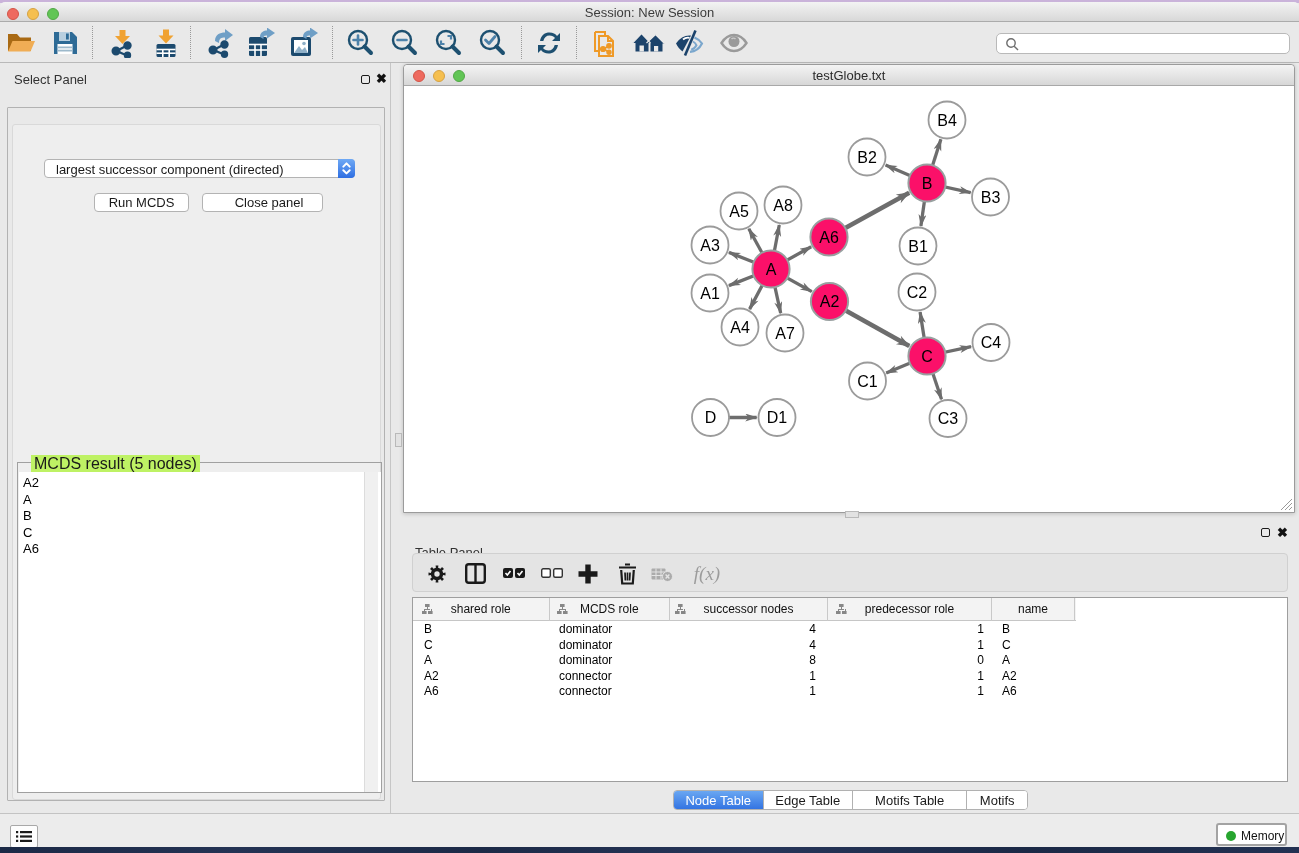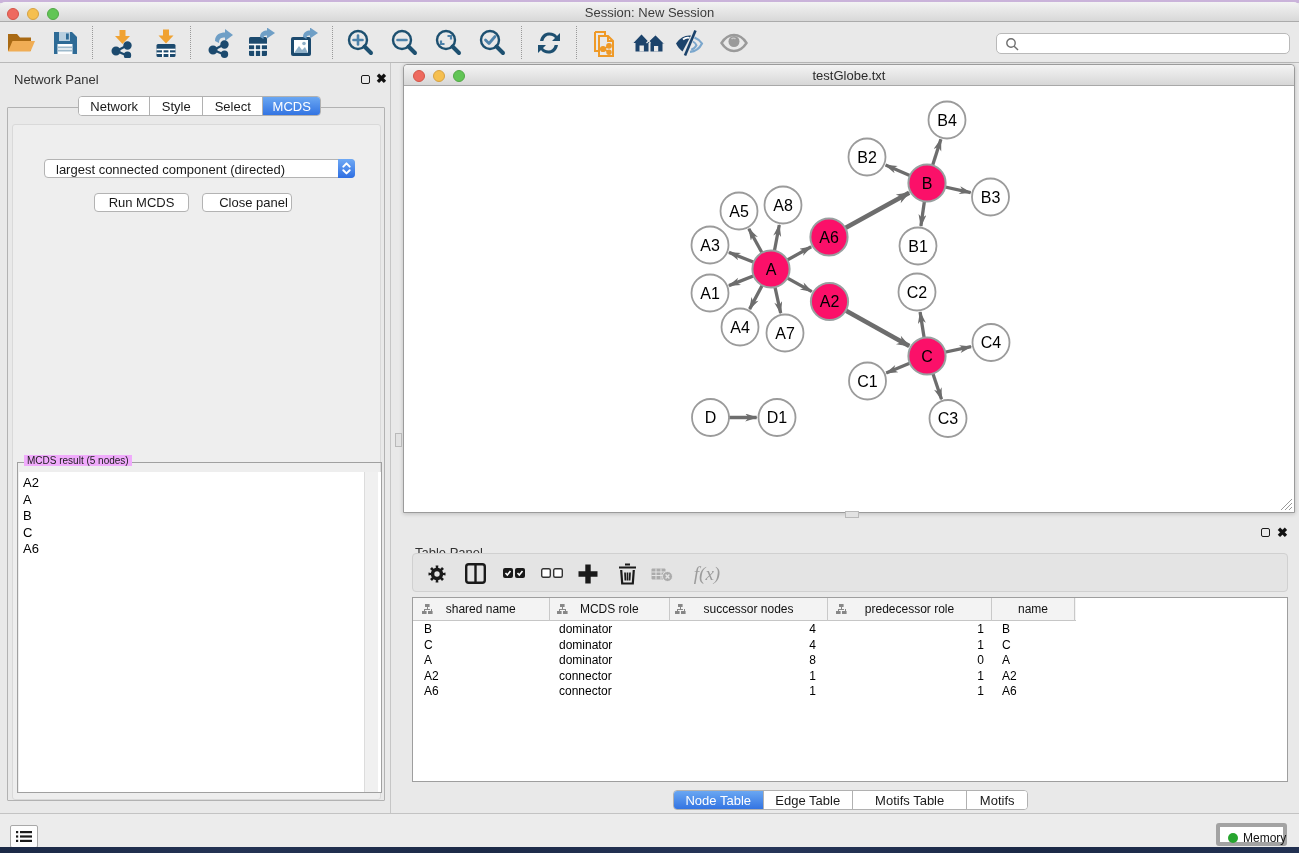--- a/index.html
+++ b/index.html
@@ -25,21 +25,21 @@
 .tabbar { position:absolute; display:flex; height:20px; border:1px solid #b1b1b1; border-radius:4px; overflow:hidden; background:#fff; }
 .tabbar .tab { font-size:13px; color:#1a1a1a; text-align:center; line-height:19px; background:#fff; border-right:1px solid #b1b1b1; }
 .tabbar .tab:last-child { border-right:none; }
 .tabbar .sel { background:linear-gradient(#6aa7f2,#3374e2); color:#fff; }
 #opt-label { position:absolute; left:8px; width:383px; top:74px; text-align:center; font-size:13px; color:#1a1a1a; }
 #dropdown { position:absolute; left:44px; top:96px; width:311px; height:19px; background:#fff; border:1px solid #b3b3b3; border-radius:4px; }
 #dropdown .txt { position:absolute; left:11px; top:2px; font-size:13px; color:#1a1a1a; }
 #dropdown .step { position:absolute; right:-1px; top:-1px; width:17px; height:19px; background:linear-gradient(#6fa9f5,#2e6ee2); border-radius:0 4px 4px 0; }
 .btn { position:absolute; height:19px; background:#fff; border:1px solid #b3b3b3; border-radius:4px; font-size:13px; color:#1a1a1a; text-align:center; line-height:17px; }
 #mcds-group { position:absolute; left:17px; top:399px; width:365px; height:331px; border:1px solid #a0a0a0; }
-#mcds-group .legend { position:absolute; left:6px; top:-8px; background:#f0abfc; padding:0 3px; font-size:10px; color:#1a1a1a; }
+#mcds-group .legend { position:absolute; left:13px; top:-8px; background:#bef264; padding:0 3px; font-size:16px; color:#1a1a1a; }
 #mcds-list { position:absolute; left:1px; top:9px; width:362px; height:320px; background:#fff; }
 #mcds-list .scroll { position:absolute; right:3px; top:0; width:14px; height:320px; background:#f0f0f0; border-left:1px solid #dcdcdc; }
 #mcds-list .it { position:absolute; left:4px; font-size:13px; color:#000; }
 
 #netwin { left:403px; top:64px; width:892px; height:449px; background:#fff; border:1px solid #9b9b9b; border-radius:4px 4px 0 0; box-shadow:0 1px 4px rgba(0,0,0,0.18); }
 #netwin .tb { position:absolute; left:0; top:0; width:890px; height:21px; background:linear-gradient(#f4f4f4,#d7d7d7); border-bottom:1px solid #a8a8a8; border-radius:4px 4px 0 0; }
 #netwin .t { position:absolute; left:0; right:0; top:3px; text-align:center; font-size:13px; color:#2b2b2b; }
 
 #tpanel-title { left:415px; top:525px; font-size:13px; color:#333; }
 #ttoolbar { left:412px; top:553px; width:876px; height:39px; background:#e4e4e4; border:1px solid #d0d0d0; border-radius:4px; }
@@ -55,21 +55,21 @@
     linear-gradient(#878787,#878787) 3.2px 0/4.6px 3.4px,
     linear-gradient(#878787,#878787) 5px 3.4px/1px 2.2px,
     linear-gradient(#878787,#878787) 2.3px 5.1px/6.4px 1px,
     linear-gradient(#878787,#878787) 2.3px 5.1px/1px 2px,
     linear-gradient(#878787,#878787) 8.7px 5.1px/1px 2px,
     linear-gradient(#878787,#878787) 0 7.1px/4.6px 3.4px,
     linear-gradient(#878787,#878787) 6.4px 7.1px/4.6px 3.4px;
   background-repeat:no-repeat; }
 
 #statusbar { left:0; top:813px; width:1299px; height:34px; background:#ececec; border-top:1px solid #c3c3c3; }
-#memorybtn { position:absolute; left:1216px; top:9px; width:71px; height:23px; background:#fff; border:4px solid #a3a3a3; border-radius:3px; font-size:12px; color:#111; }
+#memorybtn { position:absolute; left:1216px; top:9px; width:71px; height:23px; background:#fff; border:2px solid #a3a3a3; border-radius:3px; font-size:12px; color:#111; }
 #listbtn { position:absolute; left:10px; top:11px; width:28px; height:23px; background:#fdfdfd; border:1px solid #a8a8a8; border-radius:2px; }
 </style>
 </head>
 <body>
 <div class="abs" id="wallpaper-top"></div>
 <div class="abs" id="titlebar">
   <div class="tl" style="left:7px;background:#ee6a5f;border:0.5px solid #d35548;"></div>
   <div class="tl" style="left:27px;background:#f5bf4f;border:0.5px solid #d6a243;"></div>
   <div class="tl" style="left:47px;background:#61c555;border:0.5px solid #52a847;"></div>
   <div class="t">Session: New Session</div>
@@ -235,41 +235,35 @@
       </svg>
   </div>
   <div id="searchbox">
     <svg style="position:absolute;left:8px;top:3px;" width="15" height="15" viewBox="0 0 15 15">
         <circle cx="6" cy="6" r="4.2" fill="none" stroke="#6e6e6e" stroke-width="1.4"></circle>
         <line x1="9.2" y1="9.2" x2="13" y2="13" stroke="#6e6e6e" stroke-width="1.4"></line>
       </svg>
   </div>
 </div>
 <div class="abs" id="cpanel">
-  <div class="hdr">Network Panel</div>
+  <div class="hdr">Select Panel</div>
   <div class="floatbtn" style="left:361px; top:12px;"></div>
   <div class="closex" style="left:376px; top:8px;">✖</div>
   <div id="cp-content">
       <div style="position:absolute;left:4px;top:16px;width:369px;height:676px;background:#eeeeee;border:1px solid #d9d9d9;border-radius:3px;"></div>
     </div>
-  <div class="tabbar" style="left:78px; top:33px; width:243px;">
-    <div class="tab" style="width:72px;">Network</div>
-    <div class="tab" style="width:53px;">Style</div>
-    <div class="tab" style="width:61px;">Select</div>
-    <div class="tab sel" style="width:57px;">MCDS</div>
-  </div>
   <div id="dropdown">
-    <div class="txt">largest connected component (directed)</div>
+    <div class="txt">largest successor component (directed)</div>
     <div class="step"><svg width="17" height="19" viewBox="0 0 17 19">
           <path d="M5.3 7.6 L8.5 4.4 L11.7 7.6" fill="none" stroke="#fff" stroke-width="2" stroke-linecap="round" stroke-linejoin="round"></path>
           <path d="M5.3 11.2 L8.5 14.4 L11.7 11.2" fill="none" stroke="#fff" stroke-width="2" stroke-linecap="round" stroke-linejoin="round"></path>
         </svg></div>
   </div>
   <div class="btn" style="left:94px; top:130px; width:95px;">Run MCDS</div>
-  <div class="btn" style="left:202px; top:130px; width:90px;padding-left:13px;">Close panel</div>
+  <div class="btn" style="left:202px; top:130px; width:121px;padding-left:13px;">Close panel</div>
   <div id="mcds-group">
     <div class="legend">MCDS result (5 nodes)</div>
     <div id="mcds-list">
       <div class="scroll"></div>
       <div class="it" style="top:3px;">A2</div>
       <div class="it" style="top:19.5px;">A</div>
       <div class="it" style="top:36px;">B</div>
       <div class="it" style="top:52.5px;">C</div>
       <div class="it" style="top:69px;">A6</div>
     </div>
@@ -427,21 +421,21 @@
         <circle cx="16.5" cy="10.5" r="5" fill="#ababab" stroke="#e4e4e4" stroke-width="1"></circle>
         <path d="M14.6 8.6 L18.4 12.4 M18.4 8.6 L14.6 12.4" stroke="#e4e4e4" stroke-width="1.4"></path>
       </svg>
   </div>
   <div class="ticon" style="left:276px;width:36px;height:39px;font-family:'Liberation Serif',serif;font-style:italic;font-size:19px;color:#9c9c9c;">f(x)</div>
 </div>
 <div class="abs" id="ttable">
   <div id="thead">
     <div class="hcol" style="left:0;width:136.5px;">
         <span class="hico" style="left:9px;"></span>
-        <div class="hlbl">shared name</div>
+        <div class="hlbl">shared role</div>
       </div>
     <div class="hcol" style="left:136.5px;width:120.5px;">
         <span class="hico" style="left:7px;"></span>
         <div class="hlbl">MCDS role</div>
       </div>
     <div class="hcol" style="left:257px;width:158px;">
         <span class="hico" style="left:5px;"></span>
         <div class="hlbl">successor nodes</div>
       </div>
     <div class="hcol" style="left:415px;width:164px;">

